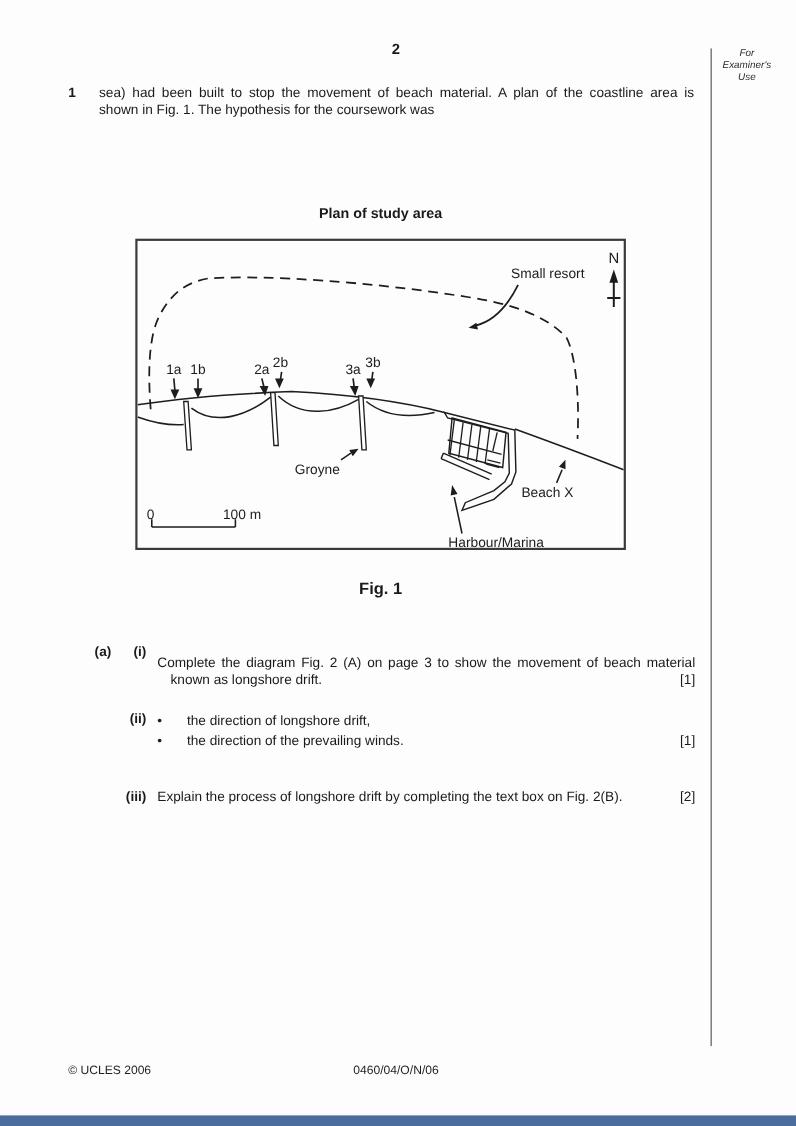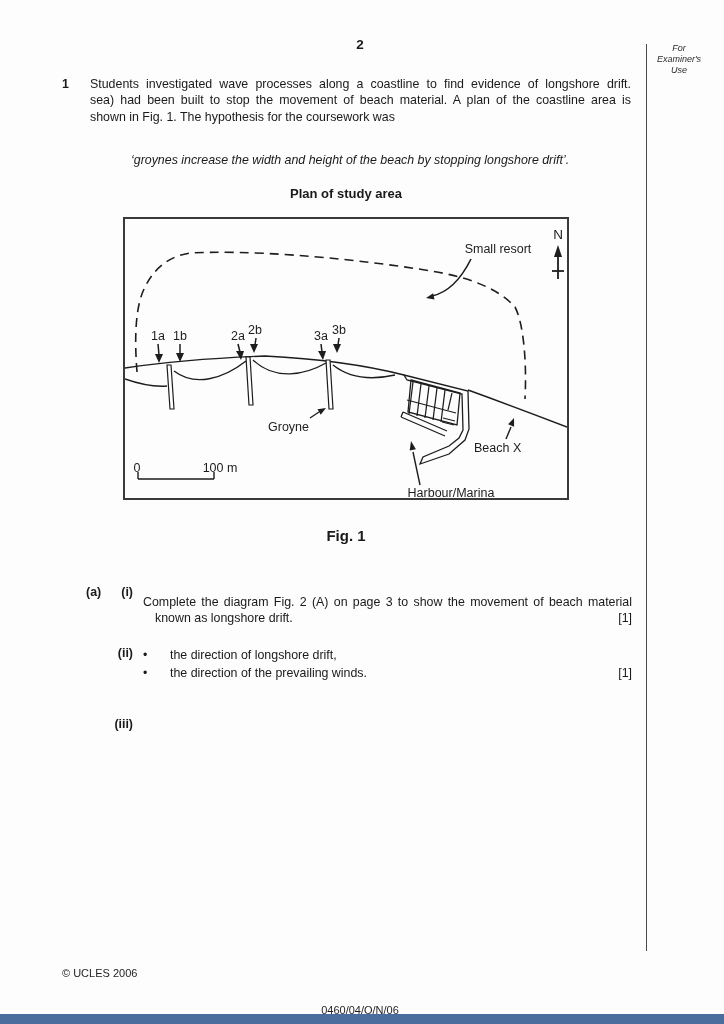--- a/index.html
+++ b/index.html
@@ -35,26 +35,24 @@
     <div>For</div>
     <div>Examiner's</div>
     <div>Use</div>
   </div>
 
   <div class="abs vrule" style="left:646px;top:44px;height:907px;"></div>
 
   <div class="abs b txt" style="left:62px;top:76px;">1</div>
 
   <div class="abs txt" style="left:90px;top:76px;width:541px;">
-    <div class="jline">Students investigated wave processes along a coastline to find evidence of longshore drift.</div>
     <div class="jline">sea) had been built to stop the movement of beach material. A plan of the coastline area is</div>
     <div>shown in Fig. 1. The hypothesis for the coursework was</div>
   </div>
 
-  <div class="abs txt it" style="left:131px;top:152px;width:480px;">‘groynes increase the width and height of the beach by stopping longshore drift’.</div>
 
   <div class="abs b center" style="left:123px;top:186px;width:446px;font-size:13px;">Plan of study area</div>
 
   <div class="abs figbox" style="left:123px;top:217px;width:446px;height:283px;">
     <svg width="442" height="279" viewBox="0 0 442 279">
       <g fill="none" stroke="#1d1d1d" stroke-width="1.4">
 
         <g>
           <polygon points="433,26 429,38 437,38" fill="#1d1d1d" stroke="none"></polygon>
           <line x1="433" y1="36" x2="433" y2="60" stroke-width="1.8"></line>
@@ -167,18 +165,24 @@
       <span class="bullet-text" style="display:inline-block;">the direction of longshore drift,</span>
     </div>
     <div class="bullet-row" style="margin-top:2px;">
       <span class="bullet-dot">•</span>
       <span class="bullet-text" style="display:inline-block;">the direction of the prevailing winds.</span>
       <span class="marks">[1]</span>
     </div>
   </div>
 
   <div class="abs b txt right" style="left:99px;top:716px;width:34px;">(iii)</div>
+  <div class="abs txt" style="left:143px;top:716px;width:489px;position:absolute;">
+    <div style="position:relative;">
+      <span>Explain the process of longshore drift by completing the text box on Fig. 2(B).</span>
+      <span class="marks">[2]</span>
+    </div>
+  </div>
 
   <div class="abs footer" style="left:62px;top:967px;">© UCLES 2006</div>
-  <div class="abs footer center" style="left:260px;top:1004px;width:200px;">0460/04/O/N/06</div>
+  <div class="abs footer center" style="left:260px;top:967px;width:200px;">0460/04/O/N/06</div>
 
   <div class="abs bluebar" id="accent-bar" style="background: rgb(74, 109, 158);"></div>
 </div>
 
 </body></html>

